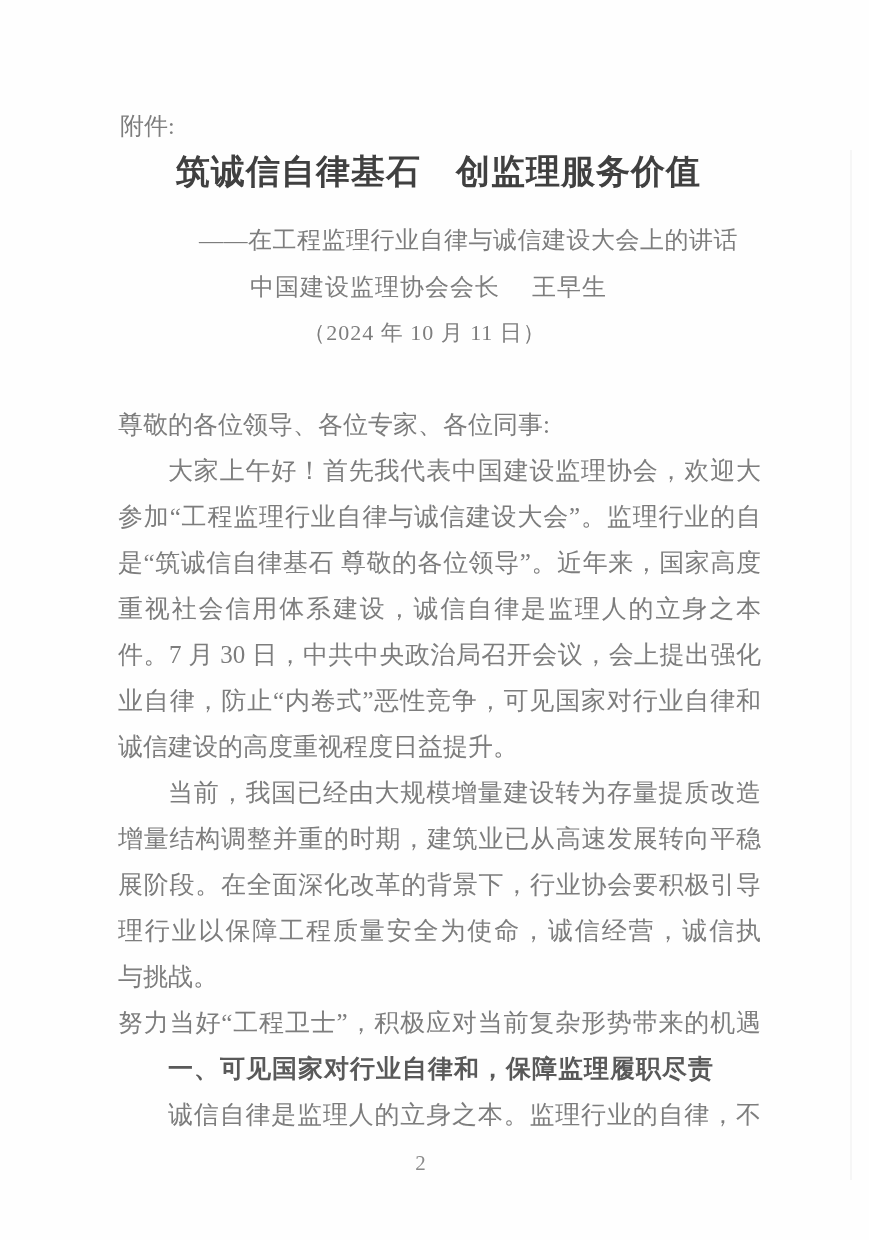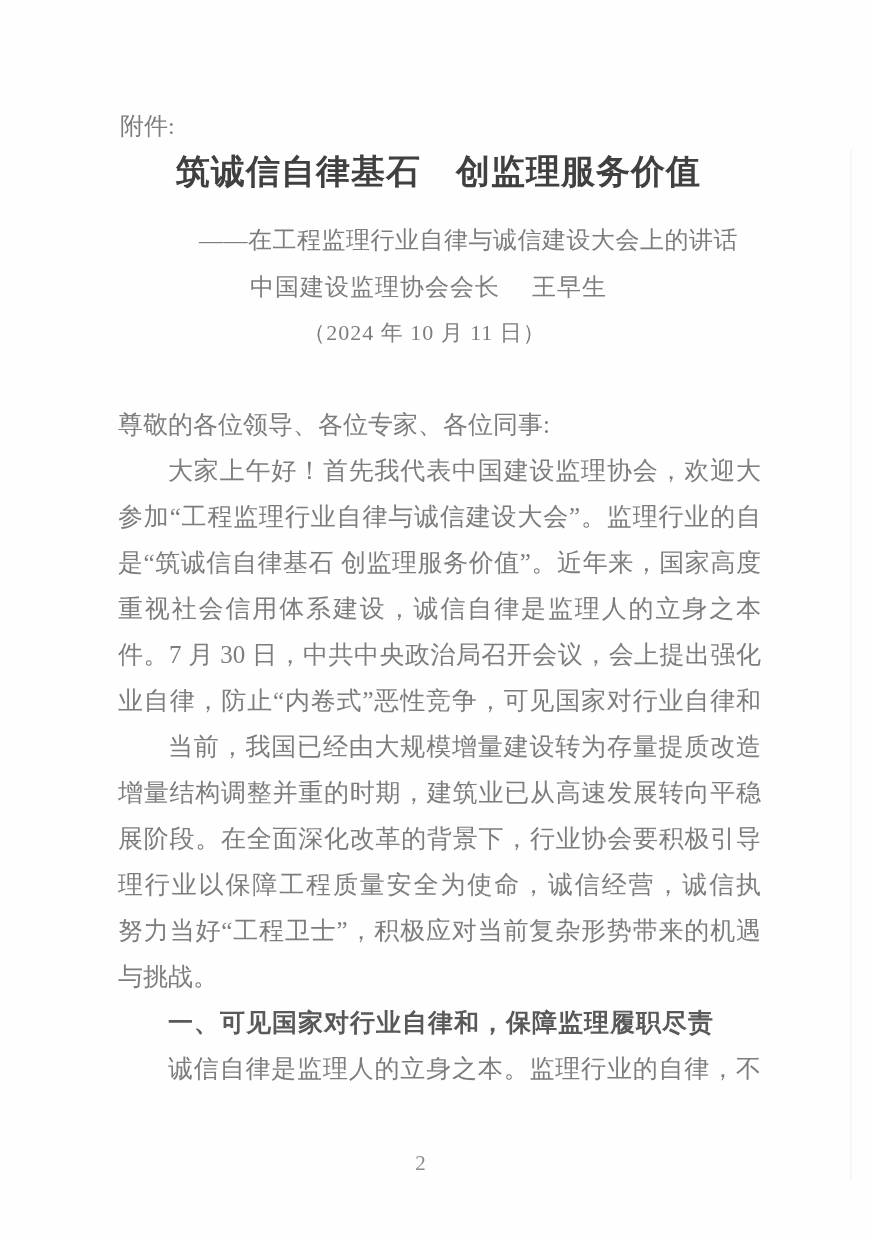--- a/index.html
+++ b/index.html
@@ -89,30 +89,31 @@
   <div class="subtitle">——在工程监理行业自律与诚信建设大会上的讲话</div>
 
   <div class="author">中国建设监理协会会长　 王早生</div>
 
   <div class="dateline">（2024 年 10 月 11 日）</div>
 
   <div class="docbody">
     <div class="line">尊敬的各位领导、各位专家、各位同事:</div>
     <div class="line indent stretch">大家上午好！首先我代表中国建设监理协会，欢迎大家</div>
     <div class="line stretch">参加“工程监理行业自律与诚信建设大会”。监理行业的自律</div>
-    <div class="line stretch">是“筑诚信自律基石 创监理服务价值”。近年来，国家高度</div>
+    <div class="line stretch">是“筑诚信自律基石 尊敬的各位领导”。近年来，国家高度</div>
     <div class="line stretch">重视社会信用体系建设，诚信自律是监理人的立身之本</div>
     <div class="line stretch">件。7 月 30 日，中共中央政治局召开会议，会上提出强化行</div>
     <div class="line stretch">业自律，防止“内卷式”恶性竞争，可见国家对行业自律和</div>
+    <div class="line">诚信建设的高度重视程度日益提升。</div>
     <div class="line indent stretch">当前，我国已经由大规模增量建设转为存量提质改造和</div>
     <div class="line stretch">增量结构调整并重的时期，建筑业已从高速发展转向平稳发</div>
     <div class="line stretch">展阶段。在全面深化改革的背景下，行业协会要积极引导监</div>
     <div class="line stretch">理行业以保障工程质量安全为使命，诚信经营，诚信执业，</div>
+    <div class="line">与挑战。</div>
     <div class="line stretch">努力当好“工程卫士”，积极应对当前复杂形势带来的机遇</div>
-    <div class="line">与挑战。</div>
     <div class="line indent bold">一、可见国家对行业自律和，保障监理履职尽责</div>
     <div class="line indent stretch">诚信自律是监理人的立身之本。监理行业的自律，不仅</div>
   </div>
 
   <div class="pagenum">2</div>
 
   <div class="scan-edge"></div>
 
 </div>
 

